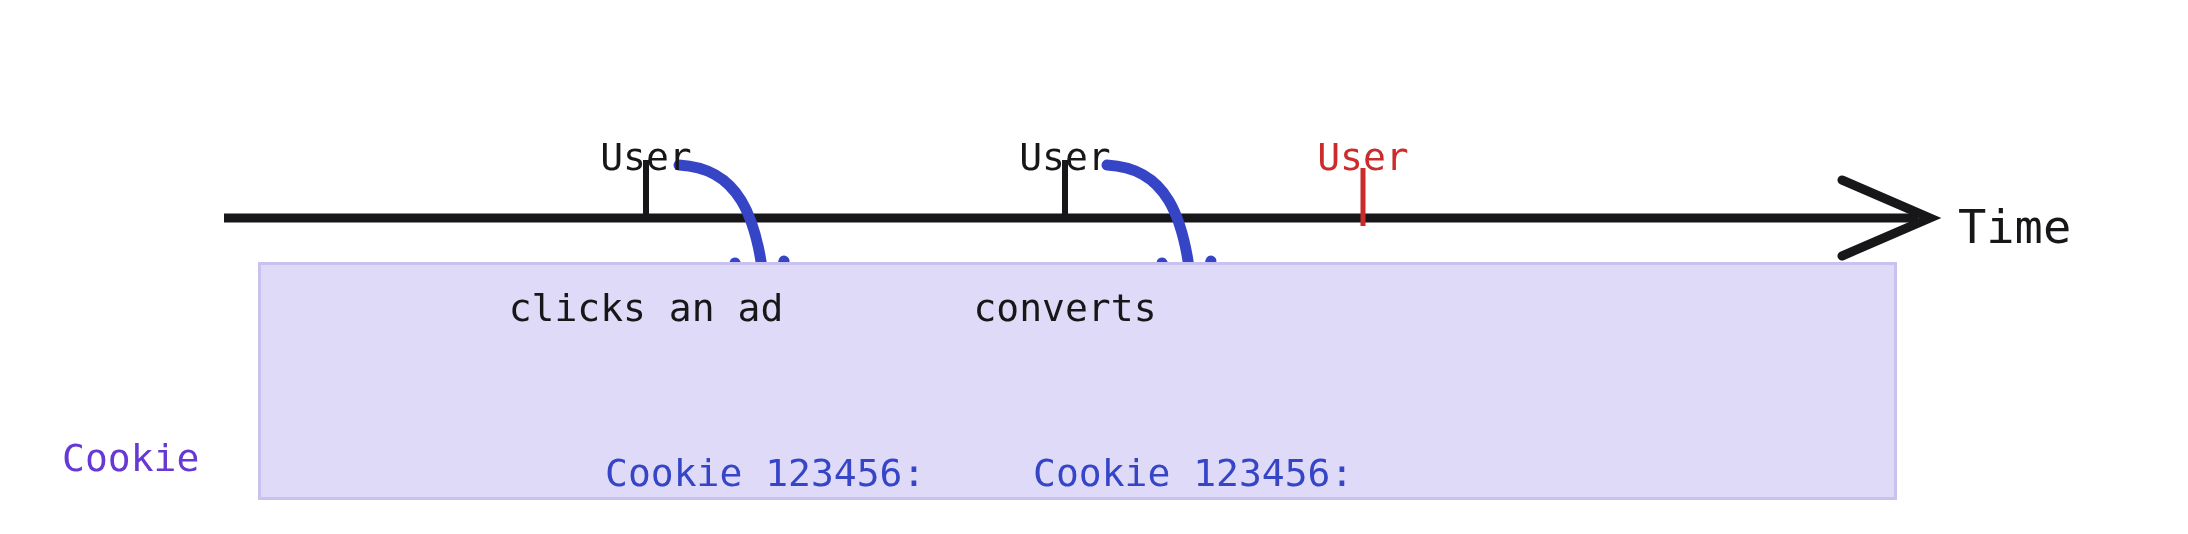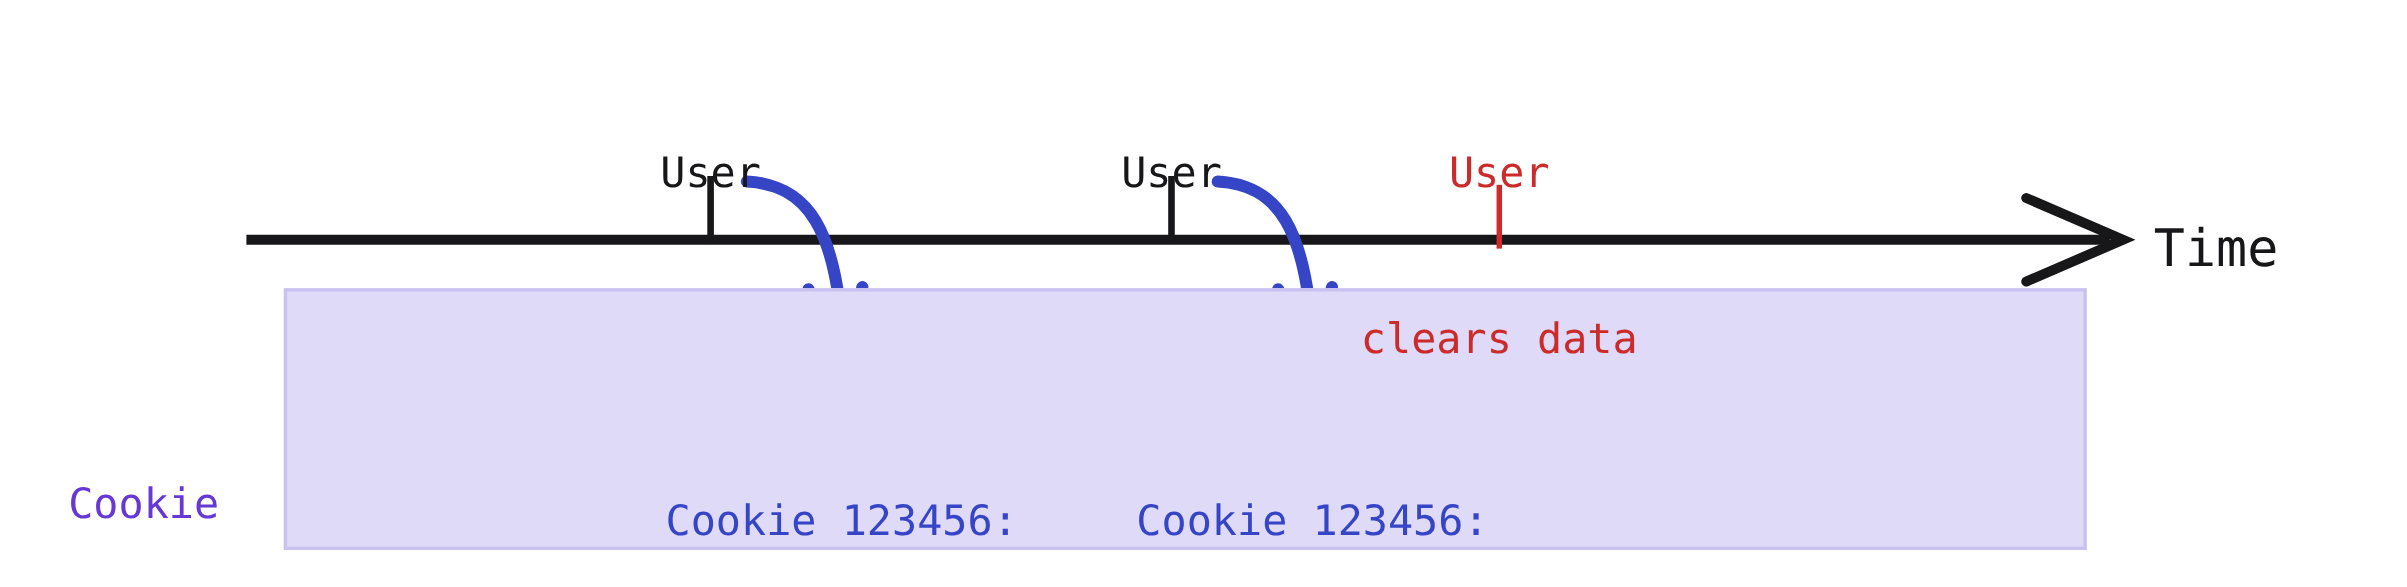--- a/index.html
+++ b/index.html
@@ -94,29 +94,30 @@
     <g>
       <path d="M 1107 165 C 1161 168 1189 205 1194 322" fill="none" stroke="#3545c6" stroke-width="11" stroke-linecap="round"></path>
       <path d="M 1162 263 L 1194 328 L 1211 261" fill="none" stroke="#3545c6" stroke-width="11" stroke-linecap="round" stroke-linejoin="miter"></path>
     </g>
   </svg>
 
   <div class="server-box" style="left:258px; top:262px; width:1639px; height:238px;"></div>
 
   <div class="lbl event-label black" style="left:446px; top:32px; width:400px;">
     <div>User</div>
+    <div>clicks an ad</div>
   </div>
 
   <div class="lbl event-label black" style="left:865px; top:32px; width:400px;">
     <div>User</div>
+    <div>converts</div>
   </div>
 
   <div class="lbl event-label red" style="left:1163px; top:32px; width:400px;">
     <div>User</div>
-    <div>clears data</div>
   </div>
 
   <div class="lbl time-label" style="left:1958px; top:196px;">Time</div>
 
   <div class="lbl server-label" style="left:62px; top:330px; width:210px;">
     <div>Cookie</div>
     
   </div>
 
   <div class="lbl log-entry" style="left:605px; top:347px;">

